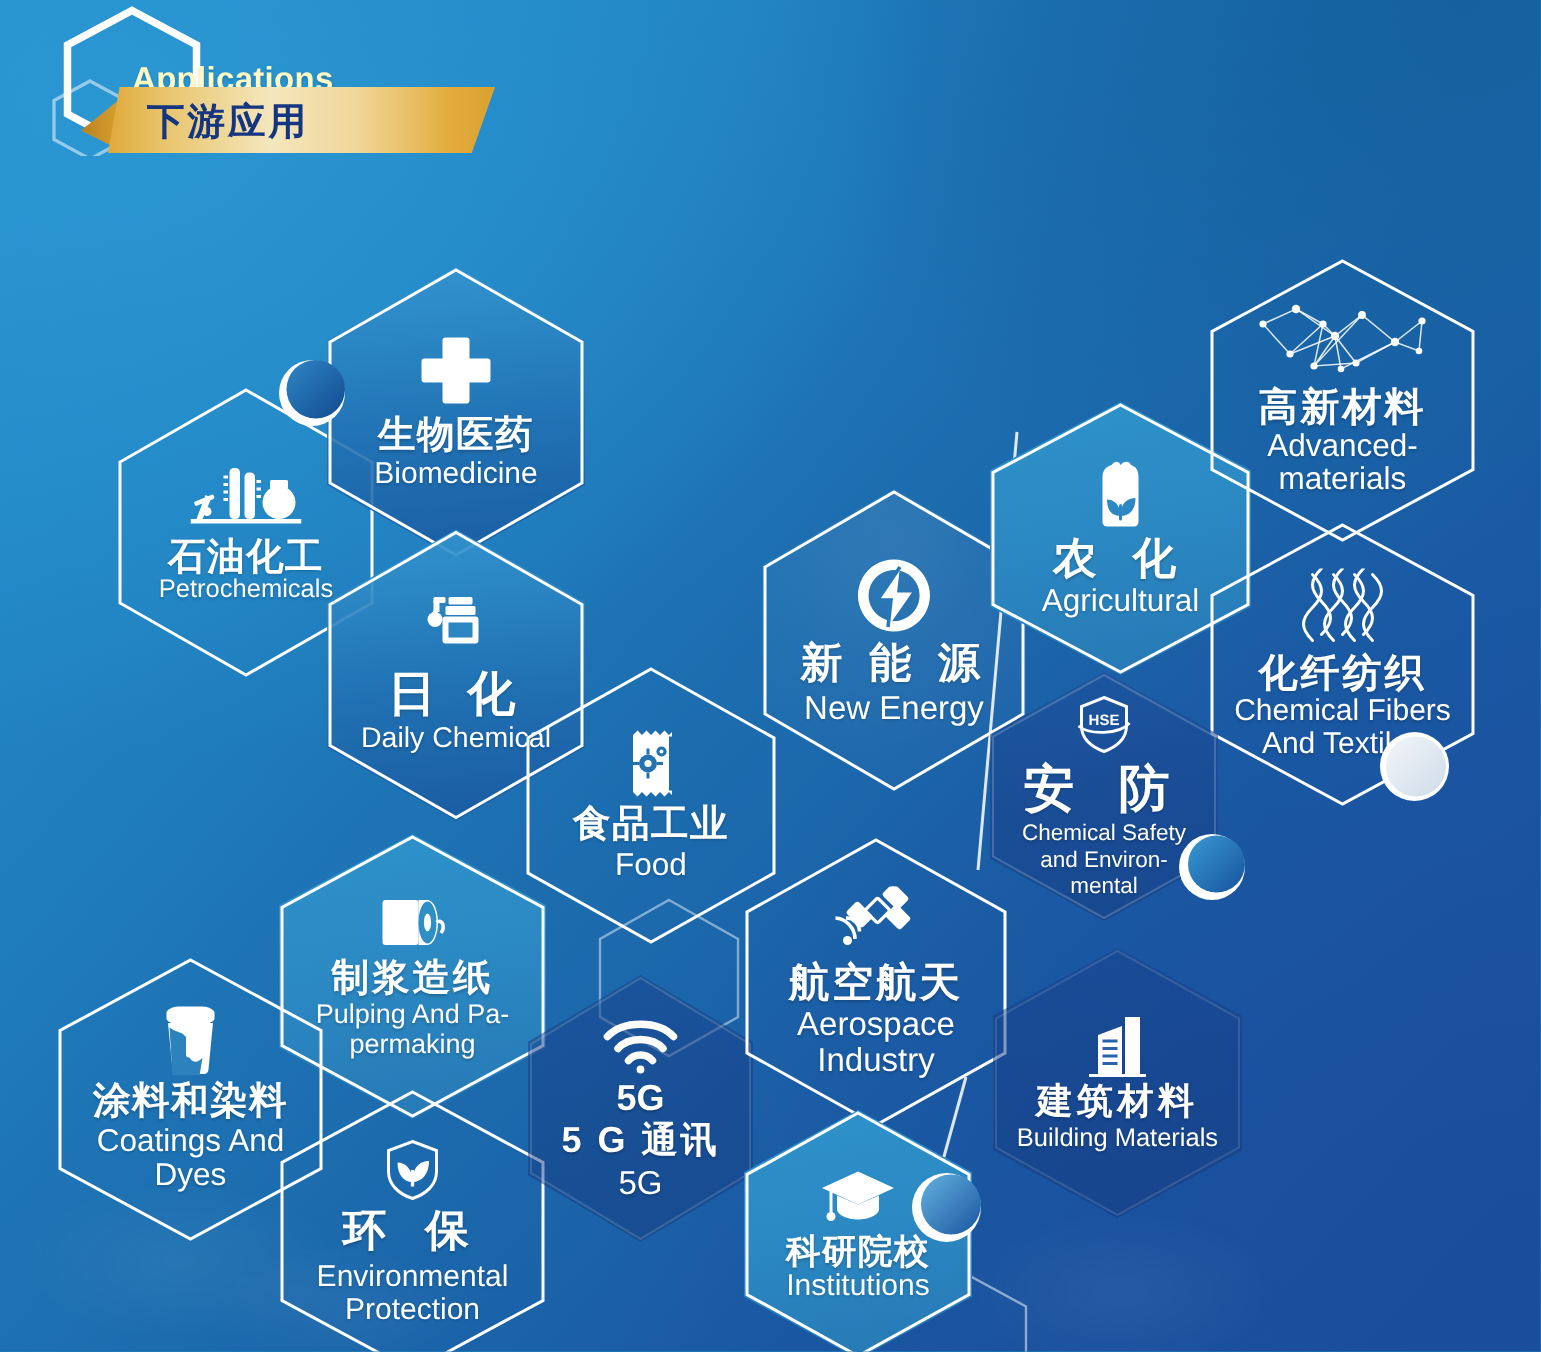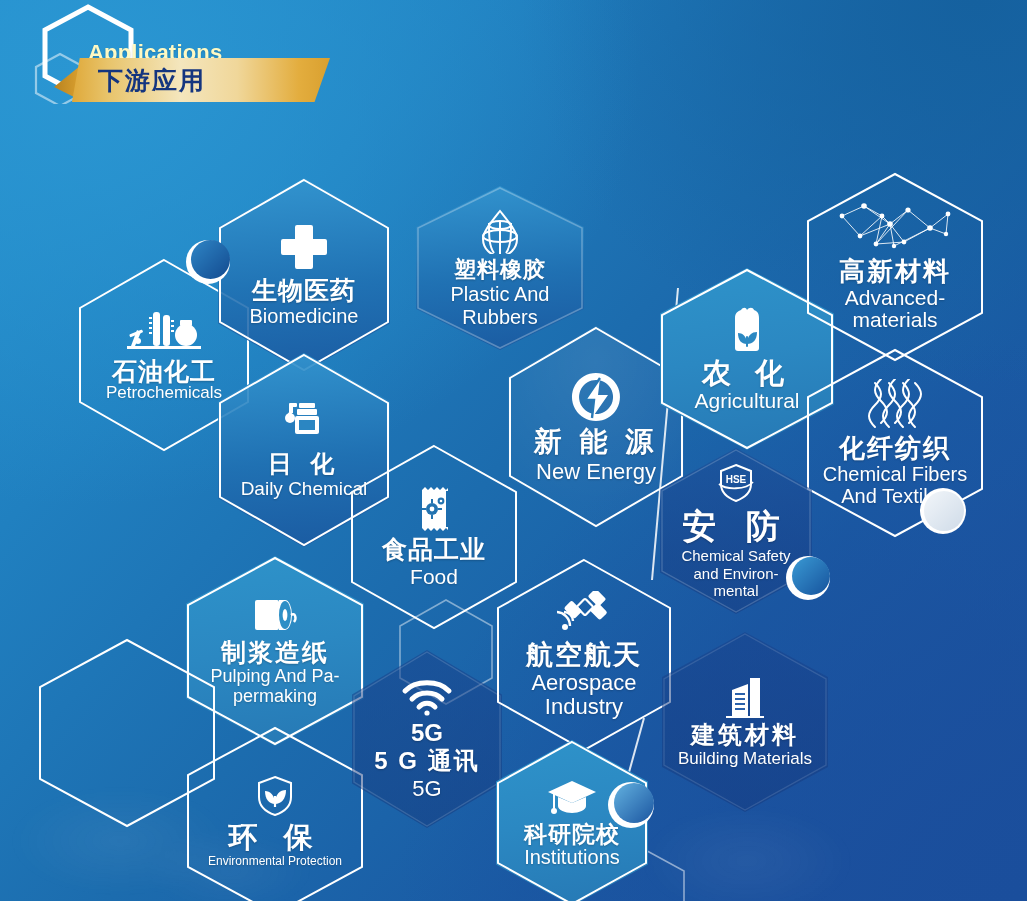--- a/index.html
+++ b/index.html
@@ -244,47 +244,25 @@
           <rect x="18" y="2" width="16" height="5" rx="1"></rect>
           <rect x="8" y="2" width="8" height="4" rx="1"></rect>
           <path d="M8 4 L8 12 L12 12 L12 6 Z"></path>
           <rect x="16" y="8" width="20" height="6" rx="1"></rect>
           <rect x="14" y="15" width="24" height="18" rx="2"></rect>
           <rect x="18" y="19" width="16" height="10" fill="#2b86c2"></rect>
           <circle cx="9" cy="17" r="5"></circle>
           <path d="M9 9 L13 17 L5 17 Z"></path>
         </svg>
       </span>
-      <span class="cn" style="font-size:24px; letter-spacing:6px;">日 化</span>
+      <span class="cn" style="font-size:32px; letter-spacing:6px;">日 化</span>
       <span class="en" style="font-size:19px; margin-top:3px;">Daily Chemical</span>
     </div>
   </div>
 
-  <div class="hex f-mid" style="left:416px; top:186px; width:168px; height:164px;">
-    <div class="hex-fill"></div>
-    <div class="hex-stroke">
-      <svg viewBox="0 0 168 164" preserveAspectRatio="none">
-          <polygon points="84,2 166,42 166,122 84,162 2,122 2,42" fill="none" stroke="rgba(255,255,255,.28)" stroke-width="1.6"></polygon>
-        </svg>
-    </div>
-    <div class="hex-body">
-      <span class="icon">
-        <svg width="42" height="46" viewBox="0 0 42 46" fill="none" stroke="#fff" stroke-width="2">
-          <path d="M21 3 C10 17 4 24 4 31 a17 17 0 0 0 34 0 C38 24 32 17 21 3 Z"></path>
-          <ellipse cx="21" cy="28" rx="17" ry="6"></ellipse>
-          <ellipse cx="21" cy="17" rx="11" ry="4"></ellipse>
-          <line x1="21" y1="12" x2="21" y2="46"></line>
-          <path d="M10 15 C10 28 10 38 15 45"></path>
-          <path d="M32 15 C32 28 32 38 27 45"></path>
-        </svg>
-      </span>
-      <span class="cn" style="font-size:22px; letter-spacing:1px;">塑料橡胶</span>
-      <span class="en" style="font-size:20px; margin-top:2px; line-height:1.12; max-width:130px;">Plastic And Rubbers</span>
-    </div>
-  </div>
 
   <div class="hex f-none" style="left:350px; top:444px; width:168px; height:186px;">
     <div class="hex-fill"></div>
     <div class="hex-stroke">
       <svg viewBox="0 0 168 186" preserveAspectRatio="none">
           <polygon points="84,2 166,48 166,138 84,184 2,138 2,48" fill="none" stroke="#ffffff" stroke-width="2"></polygon>
         </svg>
     </div>
     <div class="hex-body">
       <span class="icon">
@@ -457,40 +435,52 @@
     </div>
   </div>
 
   <div class="hex f-none" style="left:38px; top:638px; width:178px; height:190px;">
     <div class="hex-fill"></div>
     <div class="hex-stroke">
       <svg viewBox="0 0 178 190" preserveAspectRatio="none">
           <polygon points="89,2 176,49 176,141 89,188 2,141 2,49" fill="none" stroke="#ffffff" stroke-width="2"></polygon>
         </svg>
     </div>
+    <div class="hex-body">
+      <span class="icon">
+        <svg width="46" height="46" viewBox="0 0 46 46" fill="#fff">
+          <path d="M7 4 a16 5 0 0 1 32 0 v4 a16 5 0 0 1 -32 0 z"></path>
+          <path d="M8 11 h30 l-3 31 a3 3 0 0 1 -3 3 h-18 a3 3 0 0 1 -3 -3 z"></path>
+          <path d="M9 14 c5 4 9 2 12 8 c2 5 -1 9 2 13 c2 3 6 2 8 -1 l-2 12 h-18 z" fill="#2b82bd"></path>
+          <rect x="20" y="14" width="5" height="20" rx="2"></rect>
+        </svg>
+      </span>
+      <span class="cn" style="font-size:25px; letter-spacing:1px;">涂料和染料</span>
+      <span class="en" style="font-size:21px; margin-top:2px; line-height:1.1; max-width:140px;">Coatings And Dyes</span>
+    </div>
   </div>
 
   <div class="hex f-none" style="left:186px; top:726px; width:178px; height:190px;">
     <div class="hex-fill"></div>
     <div class="hex-stroke">
       <svg viewBox="0 0 178 190" preserveAspectRatio="none">
           <polygon points="89,2 176,49 176,141 89,188 2,141 2,49" fill="none" stroke="#ffffff" stroke-width="2"></polygon>
         </svg>
     </div>
     <div class="hex-body">
       <span class="icon">
         <svg width="42" height="44" viewBox="0 0 42 44" fill="none" stroke="#fff" stroke-width="2">
           <path d="M21 3 L37 9 V23 C37 32 30 38 21 41 C12 38 5 32 5 23 V9 Z"></path>
           <path d="M21 30 C21 21 16 17 11 17 C11 25 15 30 21 30 Z" fill="#fff" stroke="none"></path>
           <path d="M21 30 C21 20 26 16 32 16 C32 25 27 30 21 30 Z" fill="#fff" stroke="none"></path>
           <line x1="21" y1="22" x2="21" y2="33" stroke-width="2.2"></line>
         </svg>
       </span>
       <span class="cn" style="font-size:29px; letter-spacing:9px;">环 保</span>
-      <span class="en" style="font-size:12px; margin-top:3px; line-height:1.1; max-width:140px;text-align:center;">Environmental Protection</span>
+      <span class="en" style="font-size:20px; margin-top:3px; line-height:1.1; max-width:140px;text-align:center;">Environmental Protection</span>
     </div>
   </div>
 
   <div class="hex f-dark" style="left:352px; top:650px; width:150px; height:178px;">
     <div class="hex-fill"></div>
     <div class="hex-stroke">
       <svg viewBox="0 0 150 178" preserveAspectRatio="none">
           <polygon points="75,2 148,46 148,132 75,176 2,132 2,46" fill="none" stroke="rgba(255,255,255,.14)" stroke-width="1.4"></polygon>
         </svg>
     </div>

